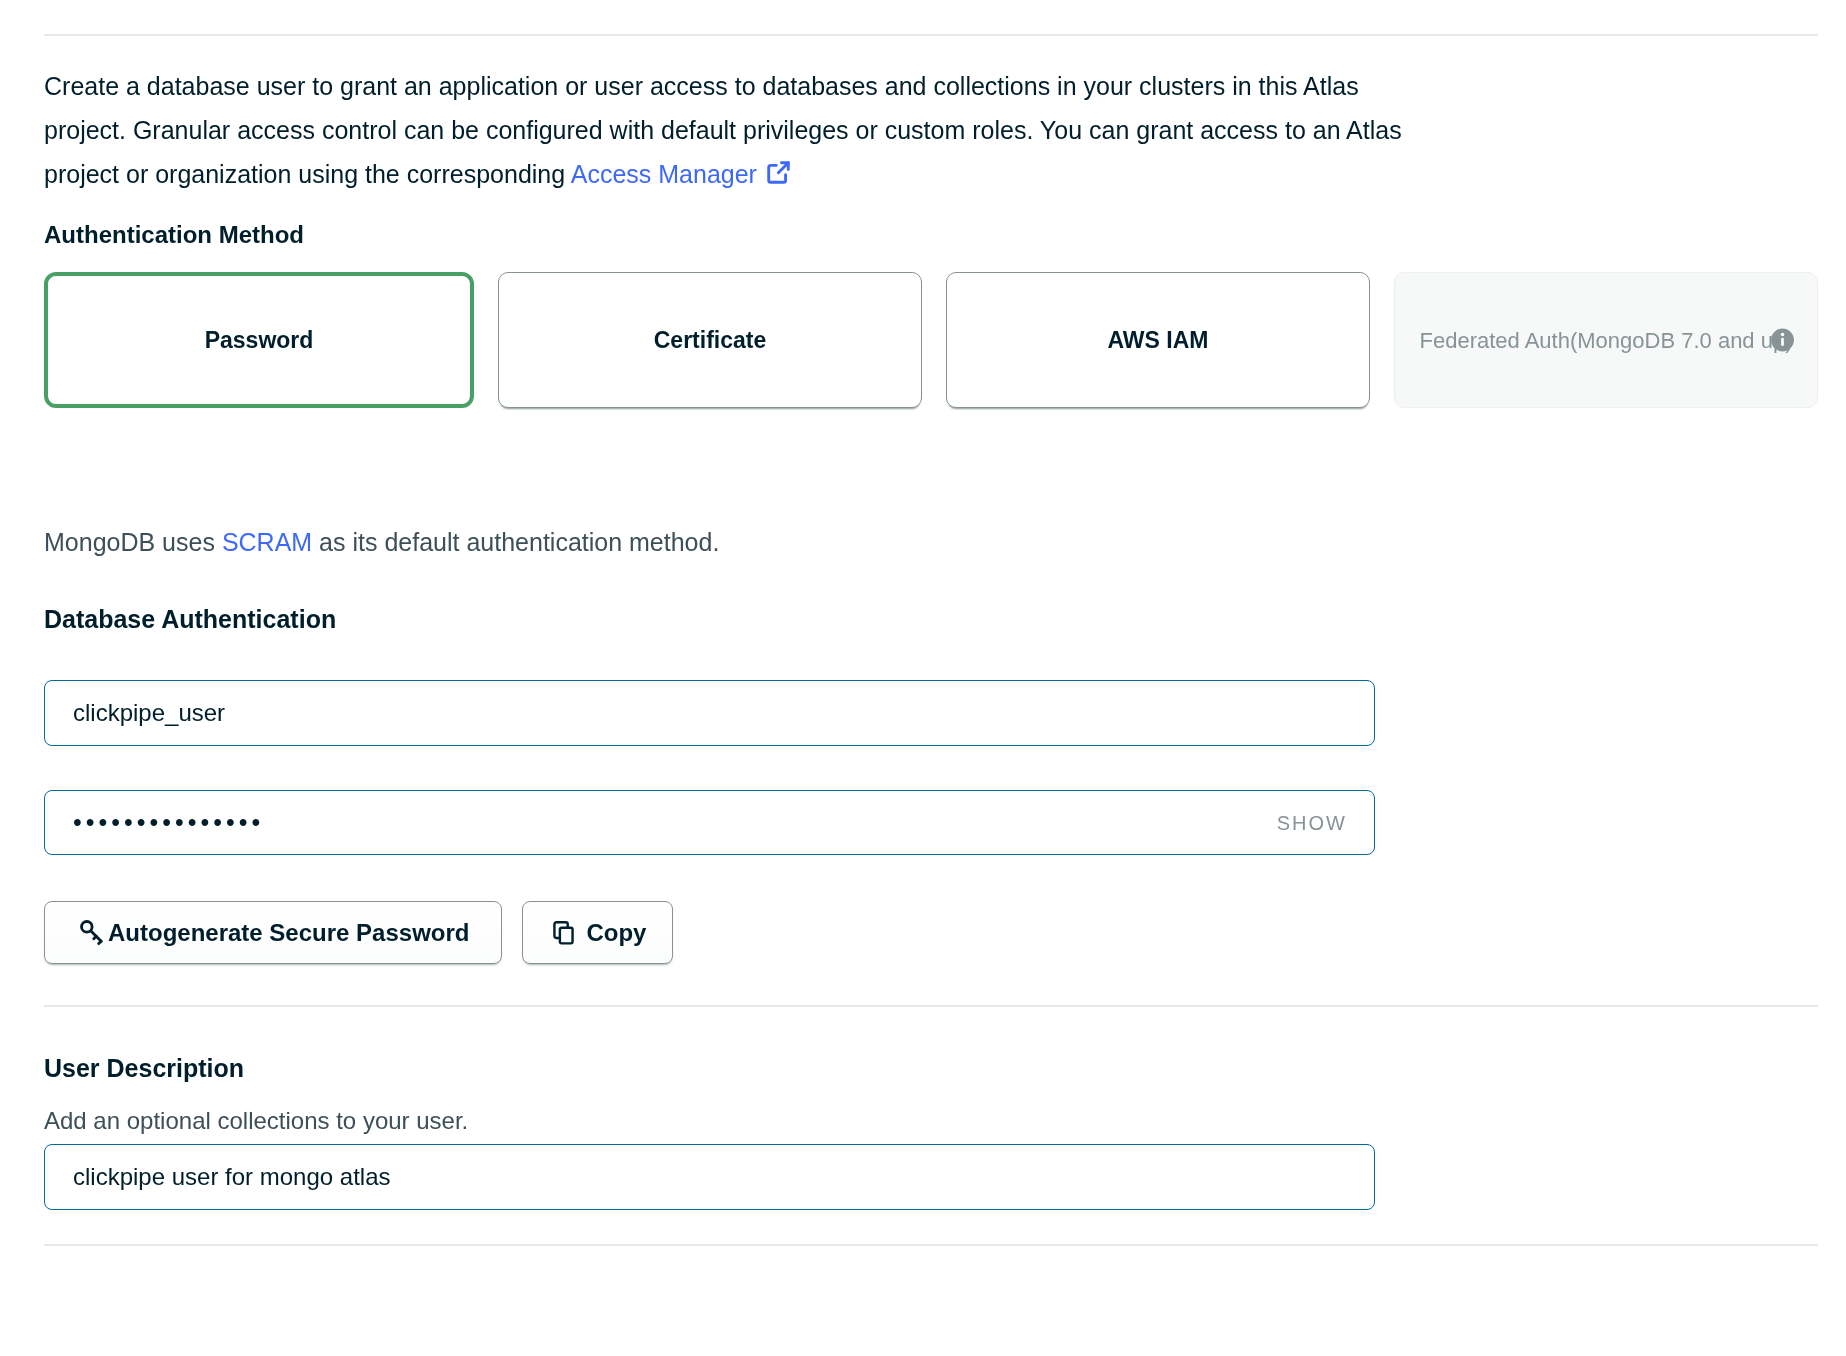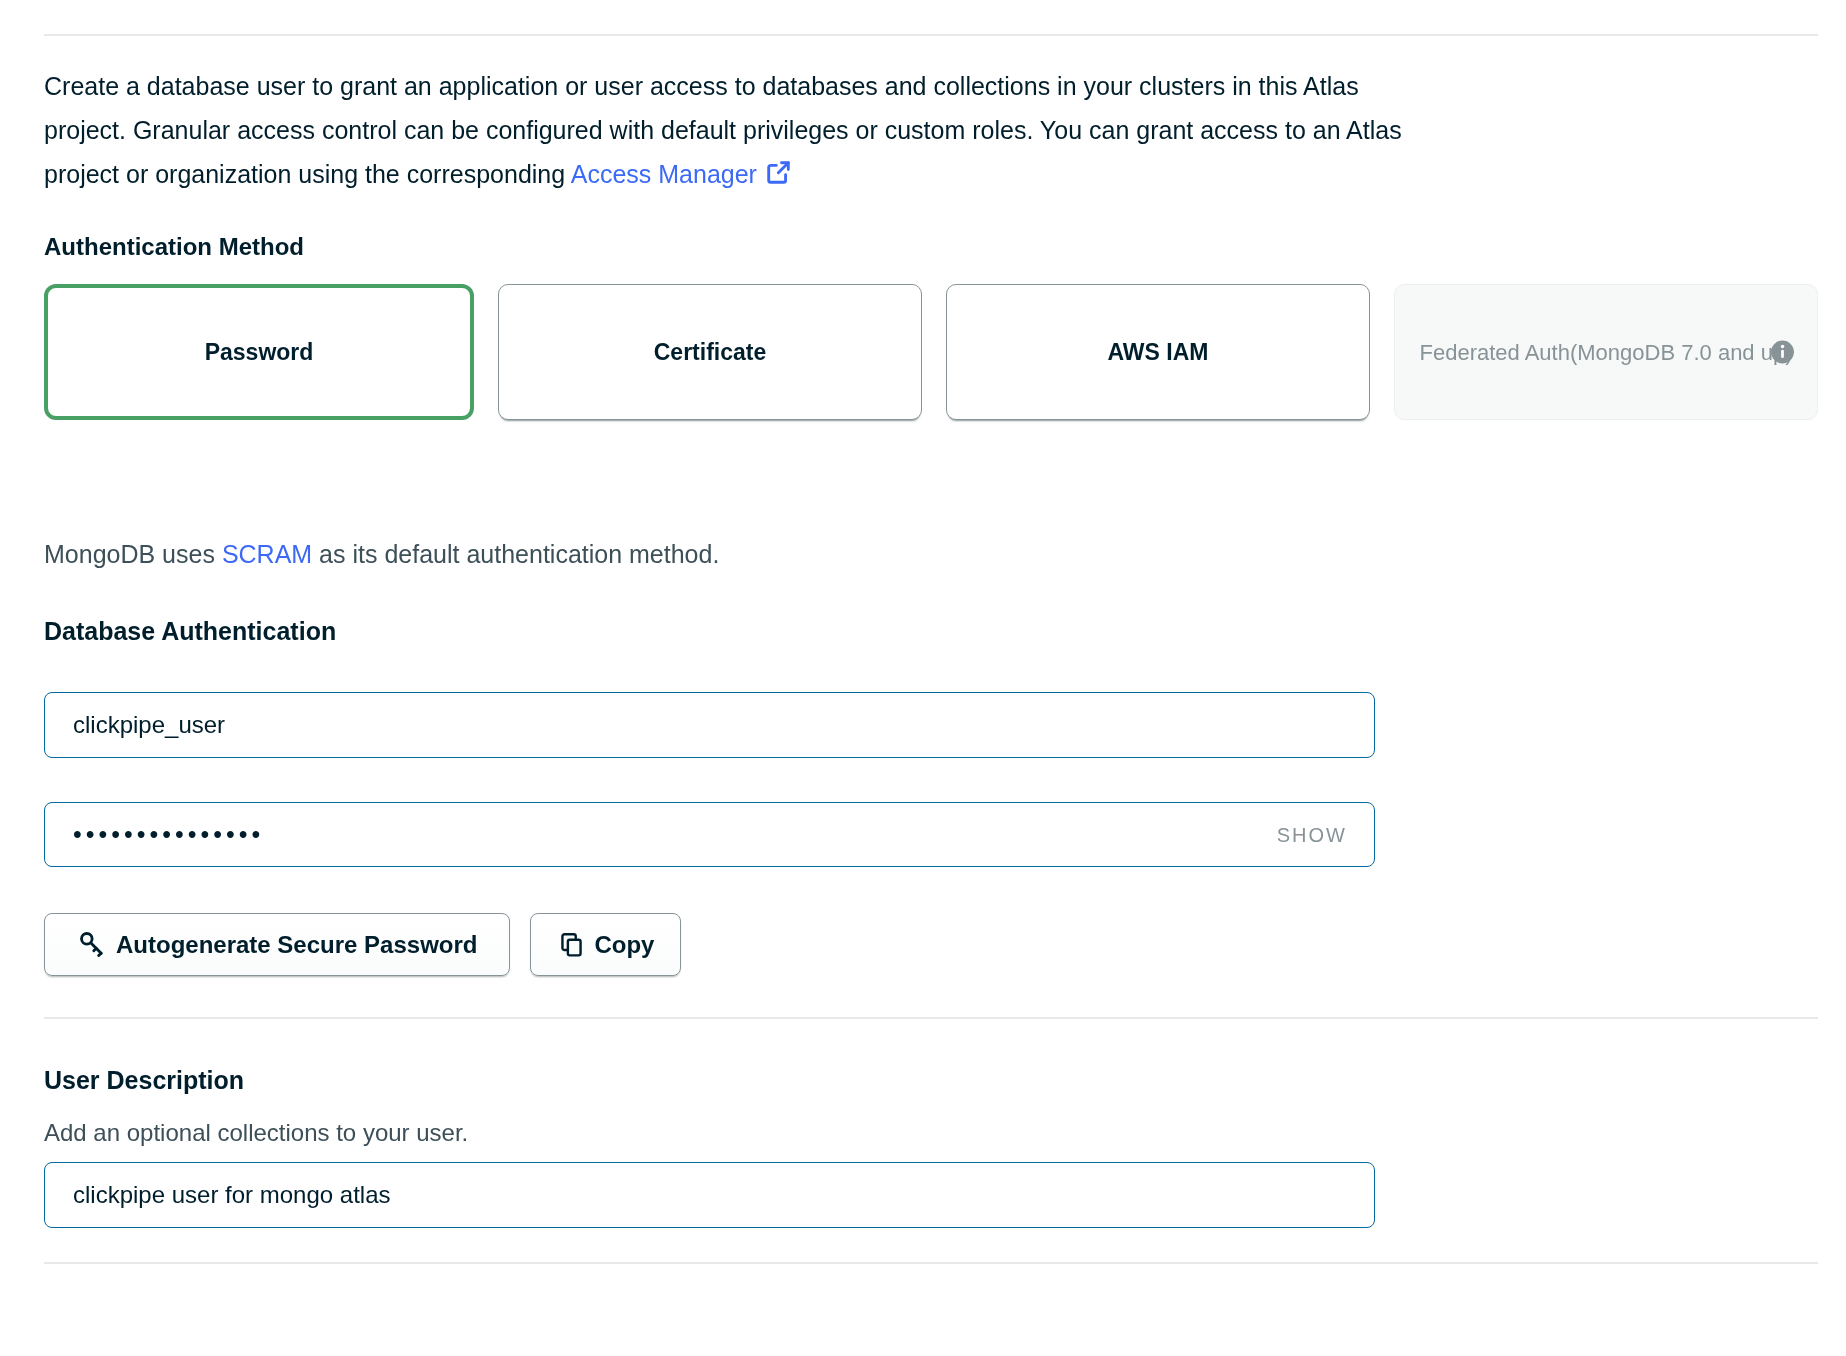--- a/index.html
+++ b/index.html
@@ -27,21 +27,21 @@
     font-size: 25px; line-height: 44px; color: #001E2B;
   }
   a.text-link {
     color: #3C69F5; text-decoration: none; cursor: pointer;
   }
   .ext-icon { margin-left: 8px; vertical-align: -3px; }
 
   h2.section-heading {
     font-size: 24px; font-weight: 700; line-height: 30px; color: #001E2B;
   }
-  h2.auth-heading { margin-top: 36px; }
+  h2.auth-heading { margin-top: 24px; }
 
   .cards { display: flex; gap: 24px; margin-top: 22px; }
   .card {
     flex: 1; height: 136px;
     display: flex; align-items: center; justify-content: center;
     background: #ffffff;
     border: 1px solid #889397; border-radius: 10px;
     box-shadow: 0 3px 2px -2px rgba(96,108,112,0.7);
     font-size: 23px; font-weight: 700; color: #001E2B;
     cursor: pointer; position: relative;
@@ -82,34 +82,34 @@
   }
   .show-btn {
     position: absolute; right: 28px; top: 50%; transform: translateY(-50%);
     background: none; border: none; cursor: pointer;
     font-family: "Liberation Sans", sans-serif;
     font-size: 20px; letter-spacing: 2px; color: #889397;
   }
 
   .btn-row { display: flex; gap: 20px; margin-top: 46px; }
   .btn {
-    display: inline-flex; align-items: center; gap: 8px;
+    display: inline-flex; align-items: center; gap: 0;
     height: 63px; padding: 9px 32px;
     background: linear-gradient(#ffffff, #fbfcfc);
     border: 1px solid #889397; border-radius: 8px;
     box-shadow: 0 2px 2px -1px rgba(96,108,112,0.5);
     font-family: "Liberation Sans", sans-serif;
     font-size: 24px; font-weight: 600; color: #001E2B;
     cursor: pointer;
   }
   .btn-copy { gap: 8px; padding: 0 26px; }
 
   h2.desc-heading { margin-top: 46px; font-size: 25px; line-height: 31px; }
   p.desc-sub { margin-top: 22px; font-size: 24px; line-height: 30px; color: #3D4F58; }
-  .description-field { margin-top: 14px; }
+  .description-field { margin-top: 8px; }
 </style>
 </head>
 <body>
 
 <div class="page">
 
 
   <hr class="divider divider-1">
 
   <p class="intro"><span>Create a database user to grant an application or user access to databases and collections in your clusters in this Atlas</span><br>

